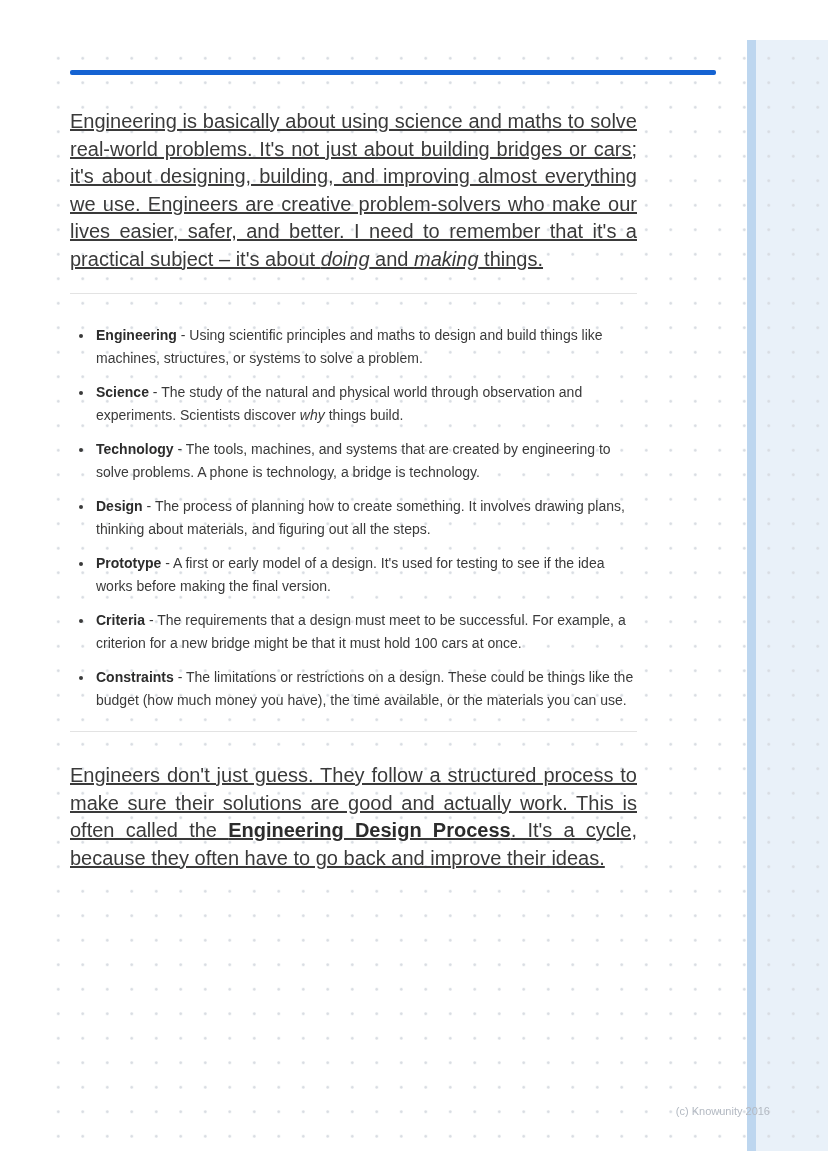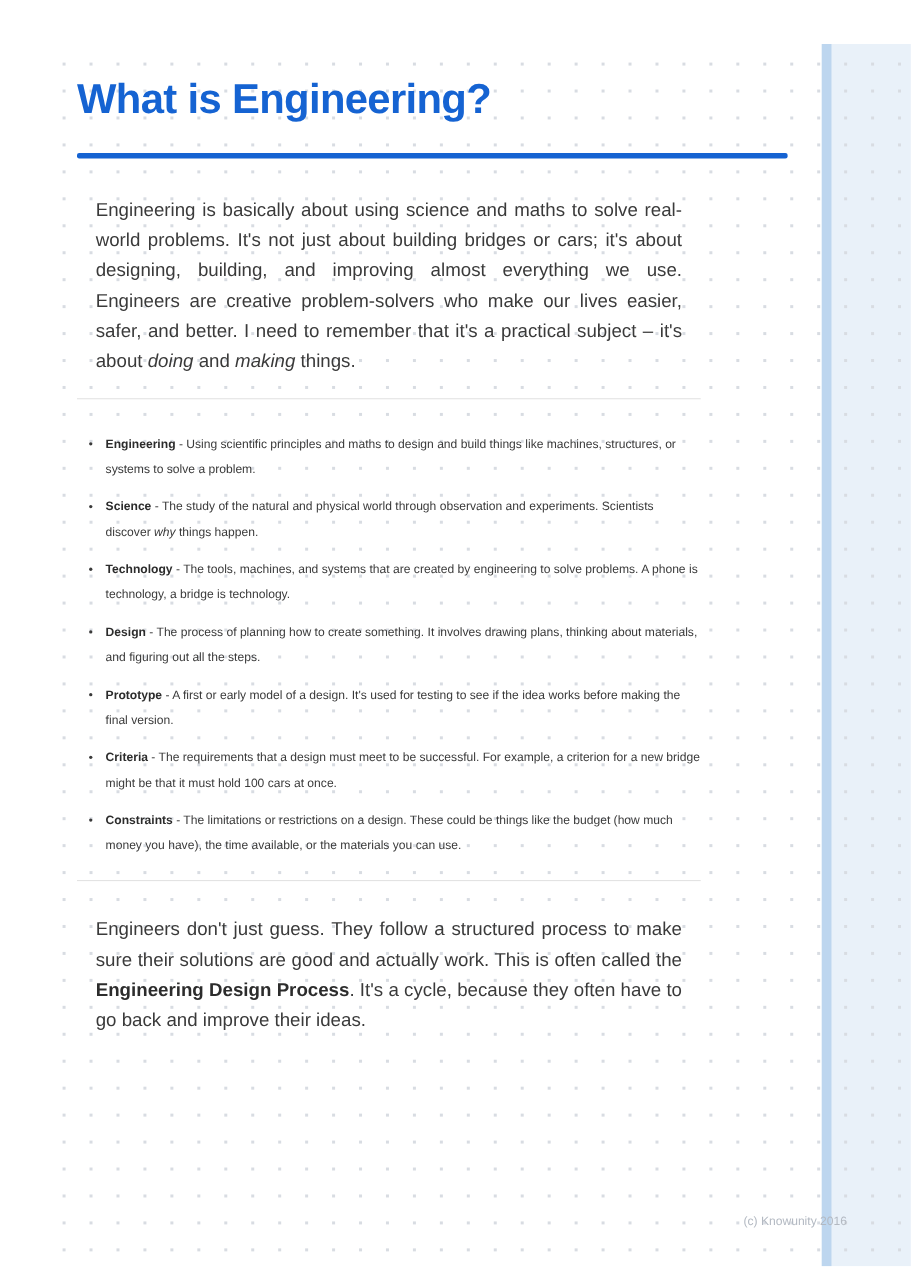--- a/index.html
+++ b/index.html
@@ -42,37 +42,38 @@
     background: var(--title-blue, #1563d2);
     margin: 0 0 33px 0;
   }
   h2 {
     margin: 0 0 13px 0;
     font-size: 23px; line-height: 28px; font-weight: bold;
     letter-spacing: -0.2px;
     color: var(--heading-blue, #2e86e2);
   }
   p.para {
-    margin: 17px;
-    font-size: 17px; line-height: 27.5px;
+    margin: 0;
+    font-size: 20px; line-height: 27.5px;
     color: var(--body-text, #3a3a3a);
     text-align: justify;
+    text-decoration: underline;
   }
   hr.divider {
     border: none; height: 0;
     border-top: 1px solid var(--divider, #e3e3e3);
     margin: 20px 0 30px 0;
     width: 567px;
   }
   ul.keyword-list {
     margin: 0; padding: 0 0 0 24px;
     list-style: disc;
   }
   ul.keyword-list li {
-    font-size: 11px; line-height: 22.5px;
+    font-size: 14px; line-height: 22.5px;
     color: var(--body-text, #3a3a3a);
     margin: 0 0 12px 0;
     padding-left: 2px;
   }
   ul.keyword-list li:last-child { margin-bottom: 4px; }
   strong { font-weight: bold; color: #2c2c2c; }
   em { font-style: italic; }
 
   .watermark {
     position: absolute; right: 58px; bottom: 54px;
@@ -82,33 +83,32 @@
 </style>
 </head>
 <body>
 
 <div class="canvas">
   <div class="side-band"></div>
   <div class="side-stripe"></div>
   <div class="dot-grid"></div>
 
   <div class="content">
-    <h1>What is Engineering?</h1>
     <div class="title-rule"></div>
 
     <section>
       <p class="para"><span>Engineering is basically about using science and maths to solve real-world problems. It's not just about building bridges or cars; it's about designing, building, and improving almost everything we use. Engineers are creative problem-solvers who make our lives easier, safer, and better. I need to remember that it's a practical subject – it's about </span><em>doing</em><span> and </span><em>making</em><span> things.</span></p>
     </section>
 
     <hr class="divider">
 
     <section>
       <ul class="keyword-list">
         <li><strong>Engineering</strong><span> - Using scientific principles and maths to design and build things like machines, structures, or systems to solve a problem.</span></li>
-        <li><strong>Science</strong><span> - The study of the natural and physical world through observation and experiments. Scientists discover </span><em>why</em><span> things happen.</span></li>
+        <li><strong>Science</strong><span> - The study of the natural and physical world through observation and experiments. Scientists discover </span><em>why</em><span> things build.</span></li>
         <li><strong>Technology</strong><span> - The tools, machines, and systems that are created by engineering to solve problems. A phone is technology, a bridge is technology.</span></li>
         <li><strong>Design</strong><span> - The process of planning how to create something. It involves drawing plans, thinking about materials, and figuring out all the steps.</span></li>
         <li><strong>Prototype</strong><span> - A first or early model of a design. It's used for testing to see if the idea works before making the final version.</span></li>
         <li><strong>Criteria</strong><span> - The requirements that a design must meet to be successful. For example, a criterion for a new bridge might be that it must hold 100 cars at once.</span></li>
         <li><strong>Constraints</strong><span> - The limitations or restrictions on a design. These could be things like the budget (how much money you have), the time available, or the materials you can use.</span></li>
       </ul>
     </section>
 
     <hr class="divider">
 

